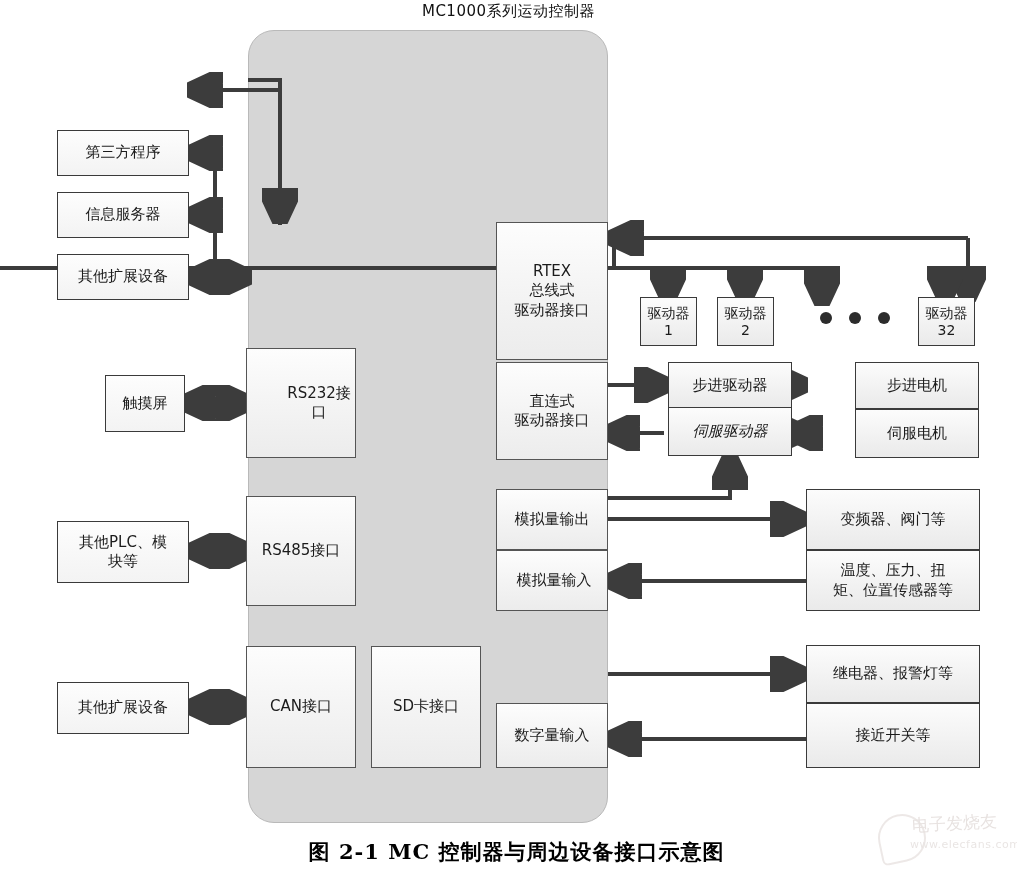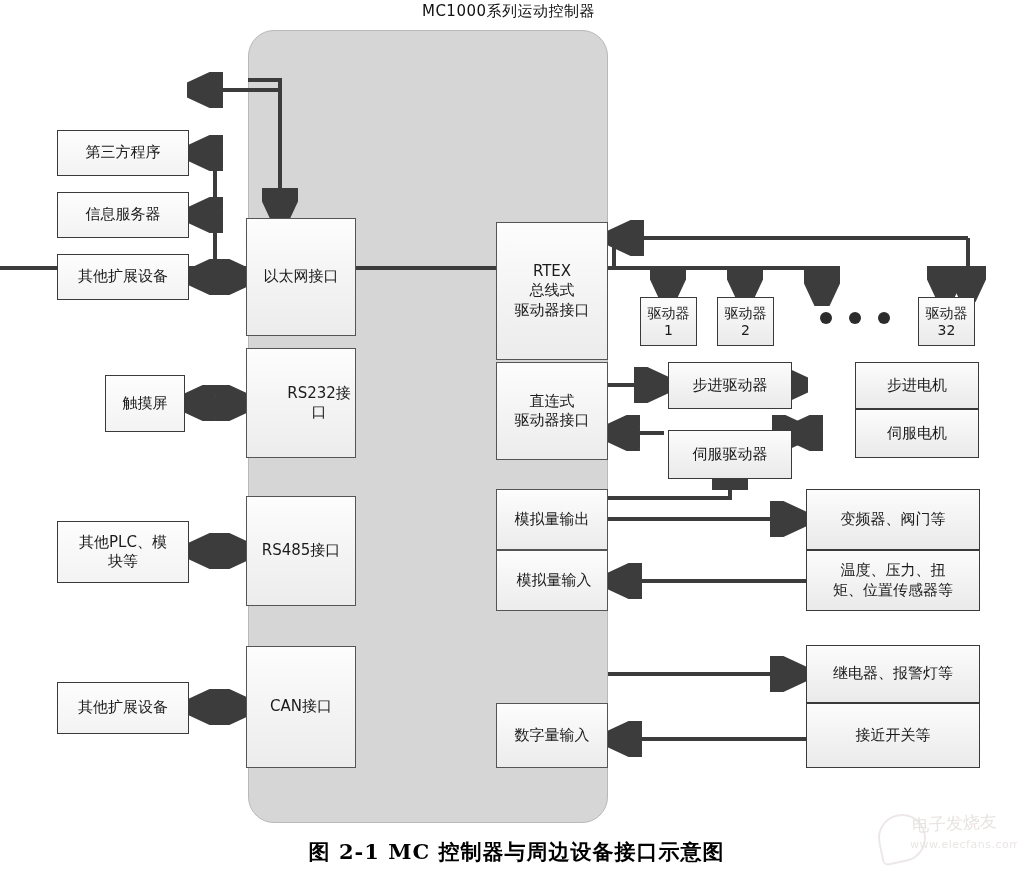--- a/index.html
+++ b/index.html
@@ -255,36 +255,36 @@
 
   <div class="box plain" style="left:57px; top:521px; width:132px; height:62px;">
     <span class="box-text">其他PLC、模
 块等</span>
   </div>
 
   <div class="box plain" style="left:57px; top:682px; width:132px; height:52px;">
     <span class="box-text">其他扩展设备</span>
   </div>
 
-  <div class="box iface" style="left:246px; top:218px; width:110px; height:118px;">
-    <span class="box-text">以太网接口</span>
-  </div>
 
   <div class="box iface" style="left:246px; top:348px; width:110px; height:110px;padding-left:40px;">
     <span class="box-text">RS232接口</span>
   </div>
 
   <div class="box iface" style="left:246px; top:496px; width:110px; height:110px;">
     <span class="box-text">RS485接口</span>
   </div>
 
   <div class="box iface" style="left:246px; top:646px; width:110px; height:122px;">
     <span class="box-text">CAN接口</span>
   </div>
 
+  <div class="box iface" style="left:371px; top:646px; width:110px; height:122px;">
+    <span class="box-text">SD卡接口</span>
+  </div>
 
   <div class="box iface" style="left:496px; top:222px; width:112px; height:138px;">
     <span class="box-text">RTEX
 总线式
 驱动器接口</span>
   </div>
 
   <div class="box iface" style="left:496px; top:362px; width:112px; height:98px;">
     <span class="box-text">直连式
 驱动器接口</span>
@@ -321,21 +321,21 @@
 
   <div class="box drv" style="left:918px; top:297px; width:57px; height:49px;">
     <span class="box-text">驱动器
 32</span>
   </div>
 
   <div class="box" style="left:668px; top:362px; width:124px; height:47px;">
     <span class="box-text">步进驱动器</span>
   </div>
 
-  <div class="box" style="left:668px; top:430px; width:124px; height:49px;">
+  <div class="box" style="left:668px; top:407px; width:124px; height:49px;font-style:italic;">
     <span class="box-text">伺服驱动器</span>
   </div>
 
   <div class="box" style="left:855px; top:362px; width:124px; height:47px;">
     <span class="box-text">步进电机</span>
   </div>
 
   <div class="box" style="left:855px; top:409px; width:124px; height:49px;">
     <span class="box-text">伺服电机</span>
   </div>

